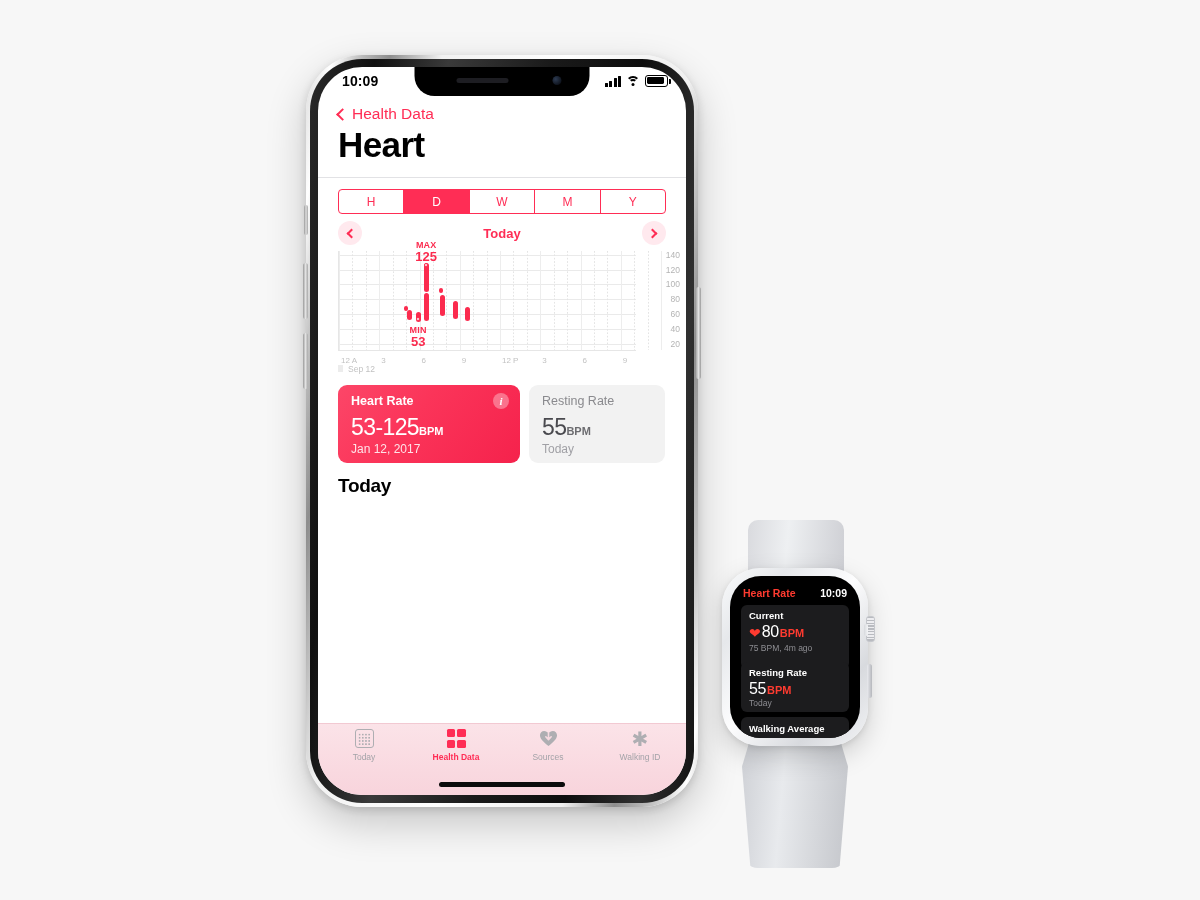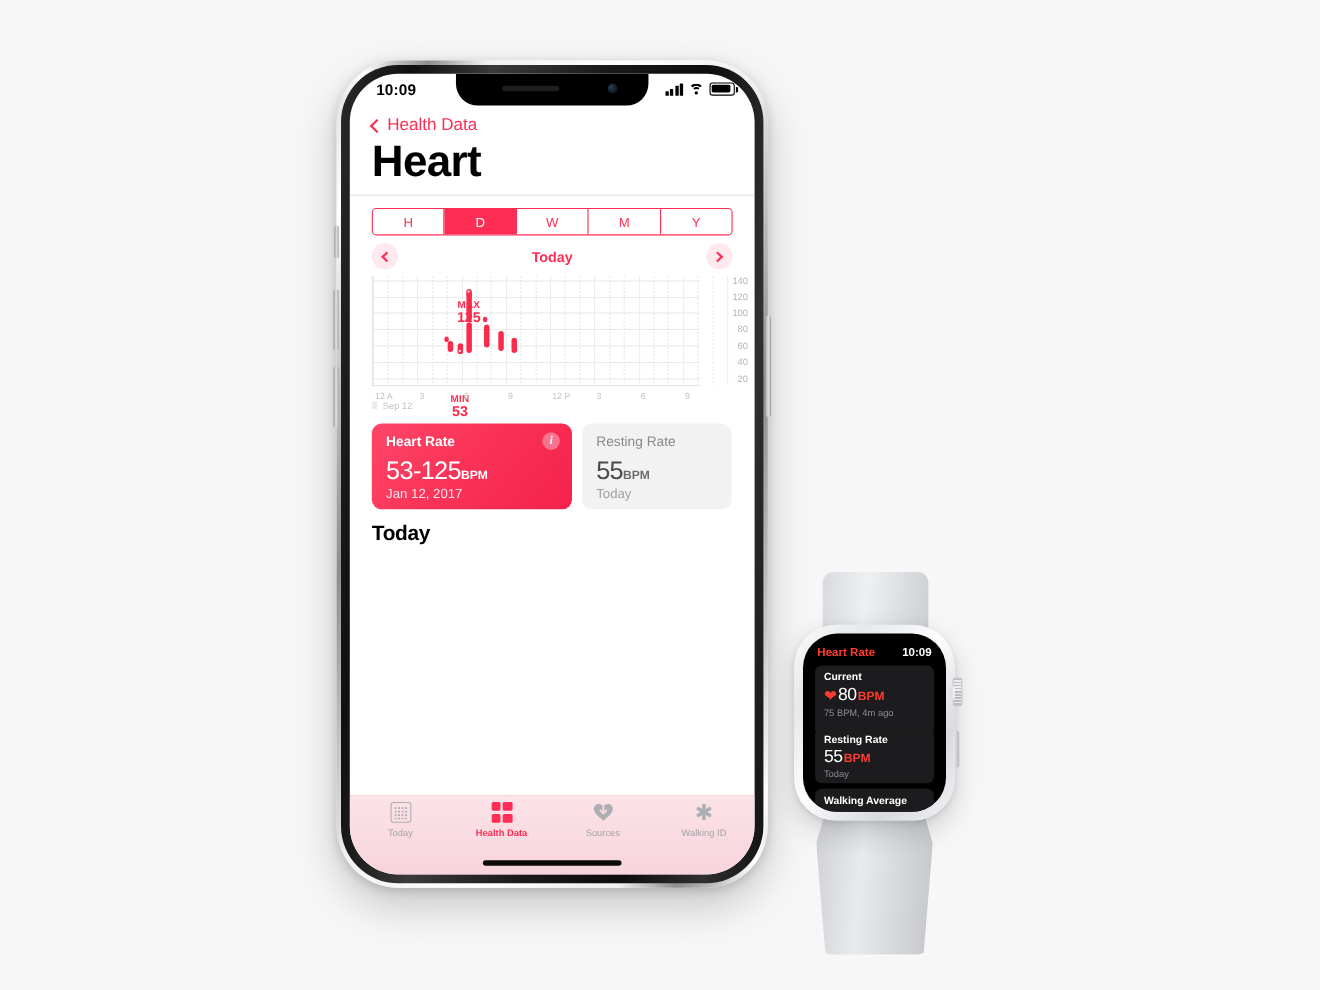--- a/index.html
+++ b/index.html
@@ -63,21 +63,21 @@
   .batt { position:relative; width:23px; height:11.5px; border:1.4px solid #000; border-radius:3px; }
   .batt::after { content:""; position:absolute; right:-3.5px; top:3.2px; width:1.8px; height:5px;
     background:#000; border-radius:0 1px 1px 0; }
   .batt i { position:absolute; left:1.4px; top:1.4px; bottom:1.4px; width:17px; background:#000; border-radius:1.4px; }
 
   
   .nav-back { position:absolute; top:38px; left:20px; display:flex; align-items:center; gap:4px;
     color:#ff2d55; font-size:15.5px; }
   .chev-left { width:9px; height:9px; border-left:2.6px solid #ff2d55; border-bottom:2.6px solid #ff2d55;
     transform:rotate(45deg); margin-right:1px; }
-  .big-title { position:absolute; top:58px; left:20px; font-size:40px; font-weight:bold;
+  .big-title { position:absolute; top:58px; left:20px; font-size:35px; font-weight:bold;
     color:#000; letter-spacing:-.6px; }
   .nav-hairline { position:absolute; top:110px; left:0; right:0; height:1px; background:#e2e2e5; }
 
   
   .seg { position:absolute; top:122px; left:20px; right:20px; height:25px;
     border:1.4px solid #ff2d55; border-radius:4px; display:flex; overflow:hidden; background:#fff; }
   .seg div { flex:1; display:flex; align-items:center; justify-content:center;
     font-size:12px; color:#ff2d55; border-right:1.4px solid #ff2d55; font-weight:500; }
   .seg div:last-child { border-right:0; }
   .seg div.on { background:#ff2d55; color:#fff; }
@@ -102,21 +102,21 @@
   .vdot { position:absolute; top:0; bottom:0; width:1px;
     background-image:linear-gradient(#e4e4e4 50%, transparent 0);
     background-size:1px 3.4px; }
   .ylab { position:absolute; right:6px; font-size:8.5px; color:#b4b4b4; transform:translateY(-50%); }
   .xlab { position:absolute; bottom:8px; font-size:8px; color:#c2c2c2; }
   .datelab { position:absolute; bottom:-1px; left:30px; font-size:8.5px; color:#c2c2c2; }
   .datesq { position:absolute; bottom:1px; left:20px; width:5px; height:7px; background:#ececec; }
   .hrbar { position:absolute; background:#fb2b4e; border-radius:4px; }
   .cap { position:absolute; width:4px; height:4px; border-radius:50%;
     background:#fff; border:1.3px solid #fb2b4e; transform:translateX(-50%); }
-  .mmlabel { position:absolute; text-align:center; color:#fb2b4e; transform:translateX(-50%); line-height:1.02;margin-top:32px; }
+  .mmlabel { position:absolute; text-align:center; color:#fb2b4e; transform:translateX(-50%); line-height:1.02; }
   .mmlabel .t1 { font-size:9px; font-weight:bold; letter-spacing:.2px; }
   .mmlabel .t2 { font-size:13px; font-weight:bold; }
 
   
   .cards { position:absolute; top:318px; left:20px; right:0; height:78px; display:flex; gap:9px; }
   .card-hr { width:182px; border-radius:9px; position:relative;
     background:linear-gradient(128deg,#fc4668 0%,#fb3459 42%,#f5224c 100%); }
   .card-rr { width:136px; border-radius:9px; background:#f2f2f2; position:relative; }
   .c-title { position:absolute; top:9px; left:13px; font-size:12.5px; font-weight:bold; color:#fff; }
   .c-title.g { color:#8a8a8e; font-weight:normal; font-size:12.5px; }

